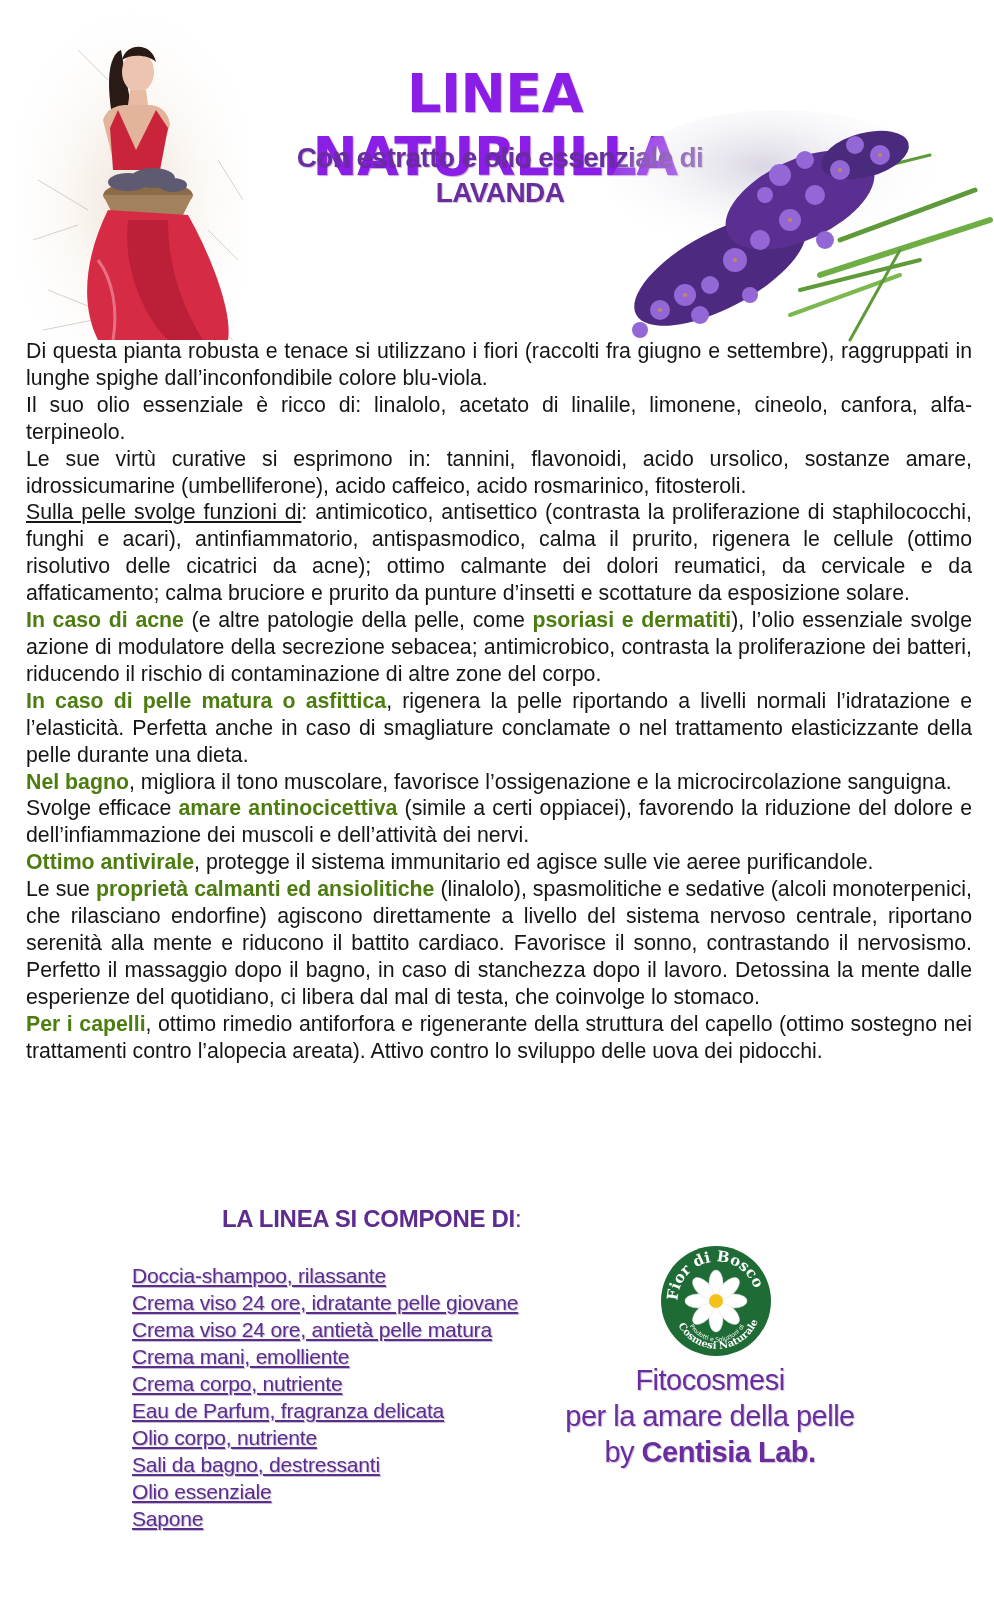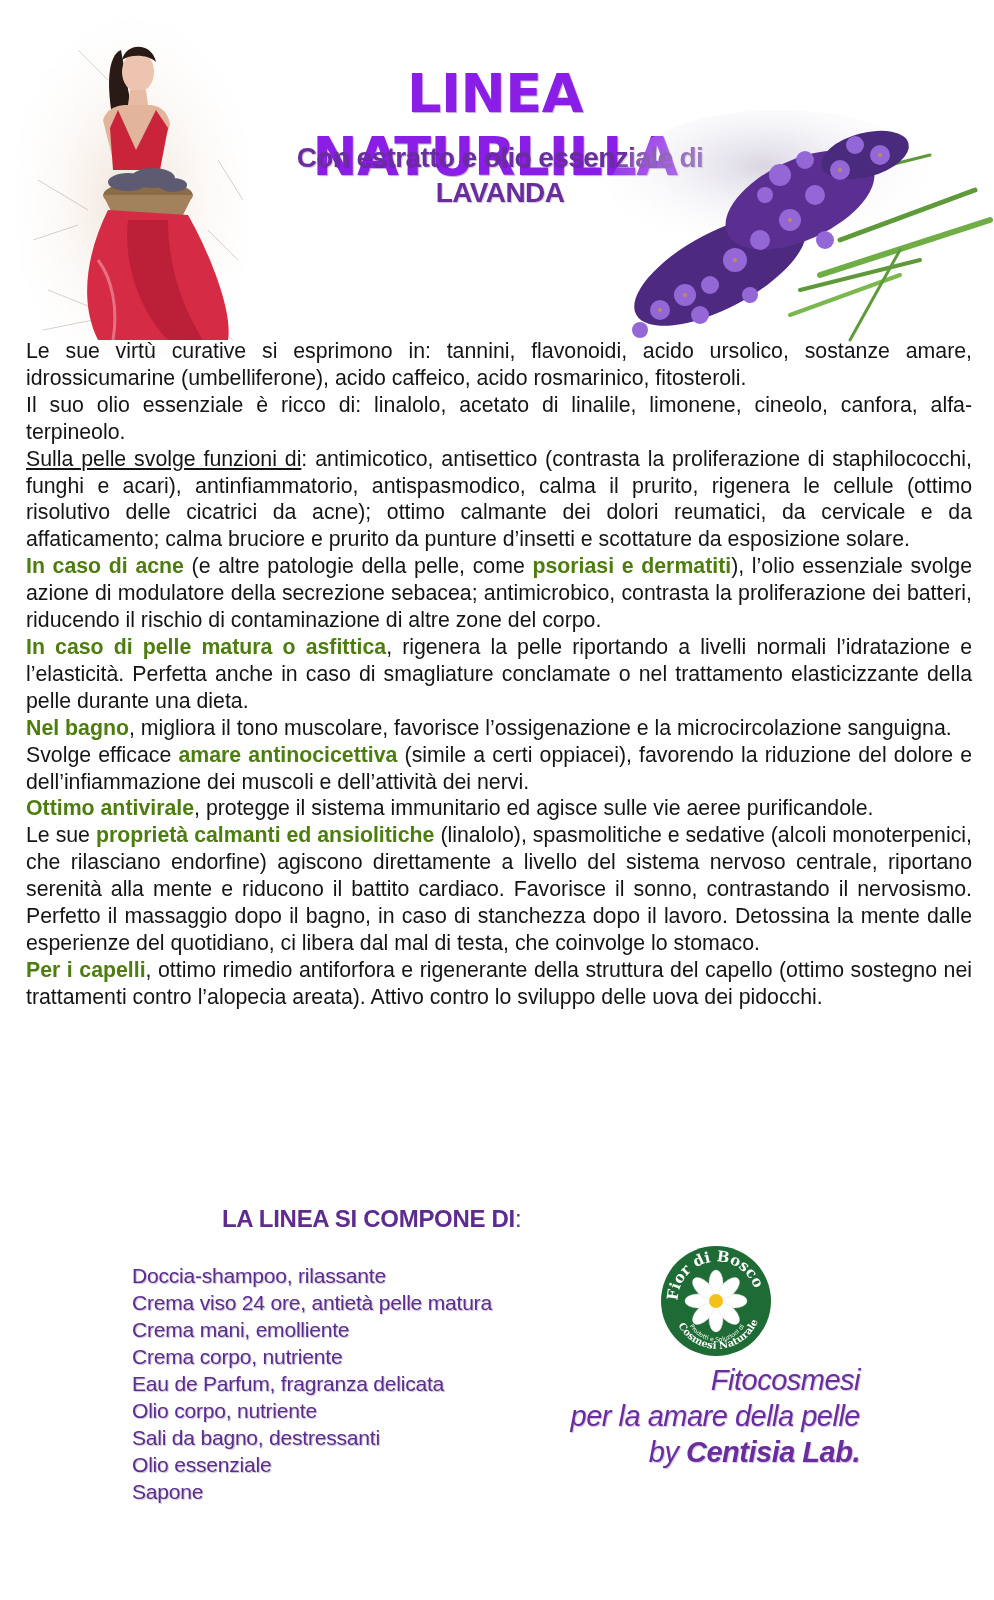--- a/index.html
+++ b/index.html
@@ -33,29 +33,29 @@
   .body-text b { font-weight: bold; color: #4d7c0f; }
 
   .line-heading {
     position: absolute; left: 222px; top: 1205px;
     font-size: 24px; font-weight: bold; color: #5e2c8e; letter-spacing: -0.3px;
   }
   .product-list {
     position: absolute; left: 132px; top: 1262px; list-style: none;
     font-size: 21px; line-height: 27px; color: #5b2d8c; letter-spacing: -0.2px;
     text-shadow: 1px 1px 1px rgba(70,30,100,0.3);
+    text-decoration: underline;
   }
 
   .logo { position: absolute; left: 660px; top: 1245px; width: 112px; height: 112px; }
 
   .tagline {
-    position: absolute; left: 560px; top: 1362px; width: 300px; text-align: right;
+    position: absolute; left: 560px; top: 1362px; width: 300px; text-align: center;
     font-size: 29px; line-height: 36px; color: #6a2d9e; letter-spacing: -0.5px;
     text-shadow: 1px 1px 1px rgba(60,0,90,0.25);
-    font-style: italic;
   }
   .tagline b { font-weight: bold; }
 </style>
 </head>
 <body>
 
 <div class="illus-woman">
   <svg width="230" height="345" viewBox="0 0 230 345">
     <defs>
       <radialGradient id="haze" cx="50%" cy="55%" r="60%">
@@ -153,35 +153,37 @@
         <circle cx="135" cy="160" r="2"></circle>
         <circle cx="190" cy="120" r="2"></circle>
       <circle cx="240" cy="70" r="2"></circle>
         <circle cx="280" cy="55" r="2"></circle>
         <circle cx="85" cy="195" r="2"></circle>
     </g>
   </svg>
 </div>
 
 <div class="body-text">
+  <p>Di questa pianta robusta e tenace si utilizzano i fiori (raccolti fra giugno e settembre), raggruppati in lunghe spighe dall’inconfondibile colore blu-viola.</p>
+  <p>Il suo olio essenziale è ricco di: linalolo, acetato di linalile, limonene, cineolo, canfora, alfa-terpineolo.</p>
   <p>Le sue virtù curative si esprimono in: tannini, flavonoidi, acido ursolico, sostanze amare, idrossicumarine (umbelliferone), acido caffeico, acido rosmarinico, fitosteroli.</p>
-  <p>Il suo olio essenziale è ricco di: linalolo, acetato di linalile, limonene, cineolo, canfora, alfa-terpineolo.</p>
   <p><span class="u">Sulla pelle svolge funzioni di</span><span>: antimicotico, antisettico (contrasta la proliferazione di staphilococchi, funghi e acari), antinfiammatorio, antispasmodico, calma il prurito, rigenera le cellule (ottimo risolutivo delle cicatrici da acne); ottimo calmante dei dolori reumatici, da cervicale e da affaticamento; calma bruciore e prurito da punture d’insetti e scottature da esposizione solare.</span></p>
   <p><b>In caso di acne</b><span> (e altre patologie della pelle, come </span><b>psoriasi e dermatiti</b><span>), l’olio essenziale svolge azione di modulatore della secrezione sebacea; antimicrobico, contrasta la proliferazione dei batteri, riducendo il rischio di contaminazione di altre zone del corpo.</span></p>
   <p><b>In caso di pelle matura o asfittica</b><span>, rigenera la pelle riportando a livelli normali l’idratazione e l’elasticità. Perfetta anche in caso di smagliature conclamate o nel trattamento elasticizzante della pelle durante una dieta.</span></p>
   <p><b>Nel bagno</b><span>, migliora il tono muscolare, favorisce l’ossigenazione e la microcircolazione sanguigna.</span></p>
   <p><span>Svolge efficace </span><b>amare antinocicettiva</b><span> (simile a certi oppiacei), favorendo la riduzione del dolore e dell’infiammazione dei muscoli e dell’attività dei nervi.</span></p>
   <p><b>Ottimo antivirale</b><span>, protegge il sistema immunitario ed agisce sulle vie aeree purificandole.</span></p>
   <p><span>Le sue </span><b>proprietà calmanti ed ansiolitiche</b><span> (linalolo), spasmolitiche e sedative (alcoli monoterpenici, che rilasciano endorfine) agiscono direttamente a livello del sistema nervoso centrale, riportano serenità alla mente e riducono il battito cardiaco. Favorisce il sonno, contrastando il nervosismo. Perfetto il massaggio dopo il bagno, in caso di stanchezza dopo il lavoro. Detossina la mente dalle esperienze del quotidiano, ci libera dal mal di testa, che coinvolge lo stomaco.</span></p>
   <p><b>Per i capelli</b><span>, ottimo rimedio antiforfora e rigenerante della struttura del capello (ottimo sostegno nei trattamenti contro l’alopecia areata). Attivo contro lo sviluppo delle uova dei pidocchi.</span></p>
 </div>
 
 <div class="line-heading"><span>LA LINEA SI COMPONE DI</span><span style="font-weight:normal">:</span></div>
 <ul class="product-list">
   <li>Doccia-shampoo, rilassante</li>
+  <li>Crema viso 24 ore, idratante pelle giovane</li>
   <li>Crema viso 24 ore, antietà pelle matura</li>
   <li>Crema mani, emolliente</li>
   <li>Crema corpo, nutriente</li>
   <li>Eau de Parfum, fragranza delicata</li>
   <li>Olio corpo, nutriente</li>
   <li>Sali da bagno, destressanti</li>
   <li>Olio essenziale</li>
   <li>Sapone</li>
 </ul>
 

